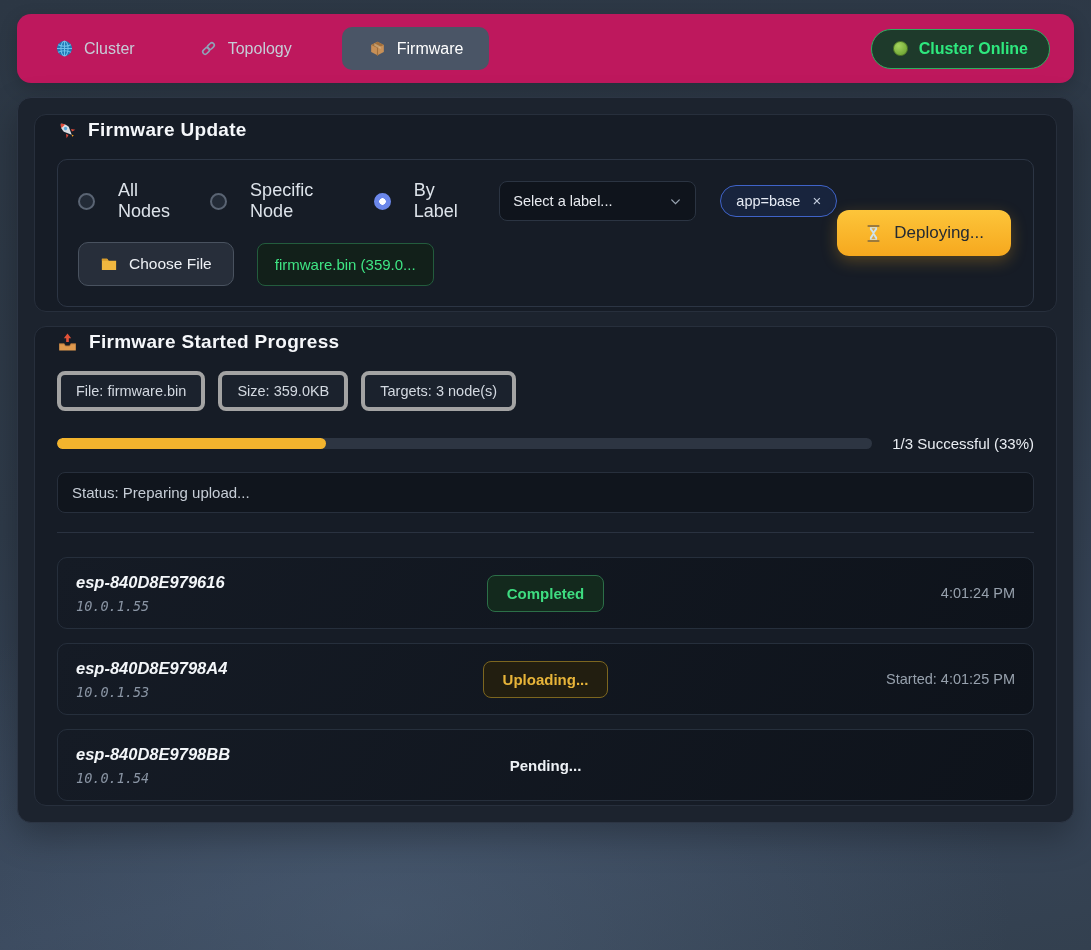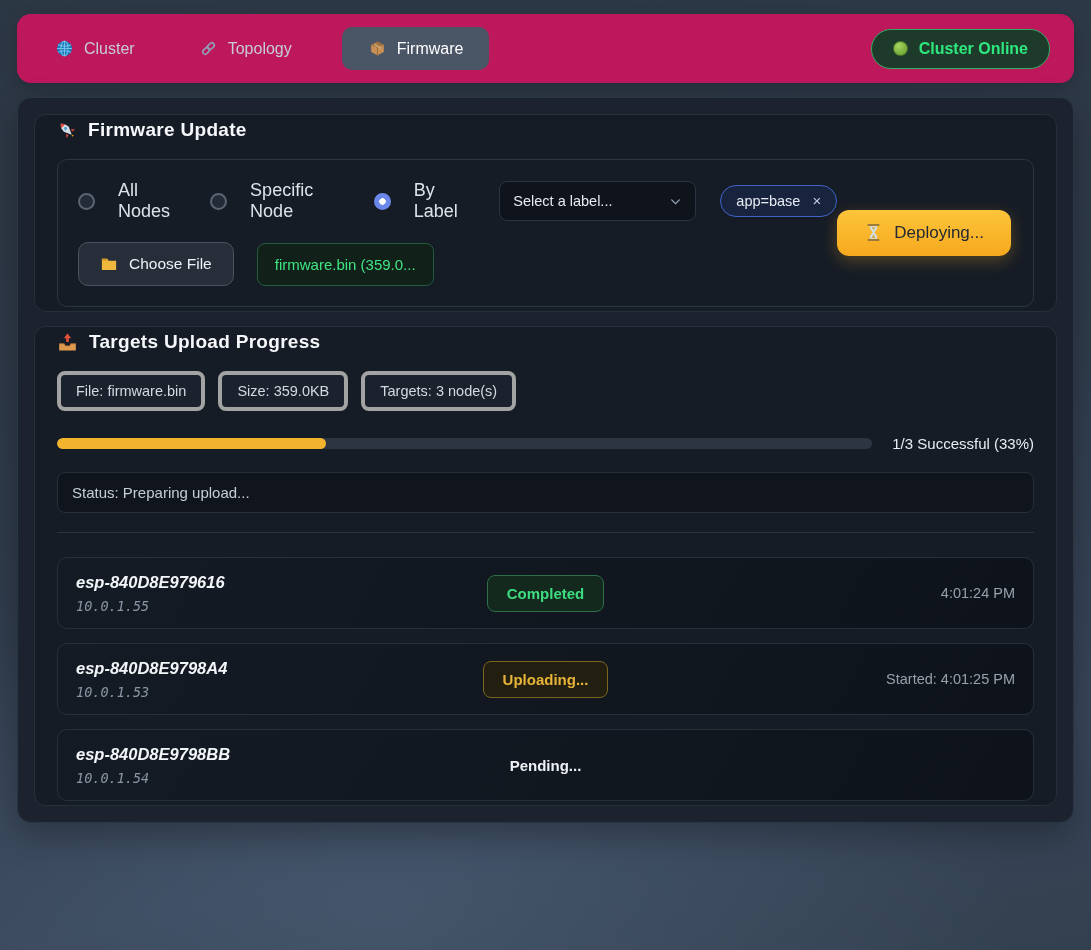--- a/index.html
+++ b/index.html
@@ -86,21 +86,21 @@
     display: flex; align-items: center; gap: 11px;
     background: #272e3a; border: 1px solid #49525f; border-radius: 10px;
     padding: 12px 21px; color: #eef1f5; font-size: 15.5px; cursor: pointer;
   }
   .filename {
     background: #12201a; border: 1px solid #235c3d; border-radius: 8px;
     padding: 12px 17px; color: #3fe584; font-size: 15px;
     max-width: 192px; white-space: nowrap; overflow: hidden;
   }
   .btn-deploy {
-    display: flex; align-items: flex-start; gap: 11px;
+    display: flex; align-items: center; gap: 11px;
     background: linear-gradient(180deg, #fdc53a, #f6a81e);
     border: none; border-radius: 12px; padding: 13px 27px;
     color: #242a33; font-size: 17px; font-family: inherit; cursor: pointer;
     box-shadow: 0 5px 16px rgba(246,169,30,0.28);
     margin-right: 2px;
   }
 
   
   .meta-row { display: flex; gap: 13px; margin-bottom: 24px; }
   .meta-badge {
@@ -261,21 +261,21 @@
 
     <div class="card">
       <div class="card-title">
         <span class="icon">
           <svg width="21" height="21" viewBox="0 0 24 24">
               <path d="M12 1.8l4.2 5.2h-2.7v4.5h-3V7h-2.7z" fill="#e25238"></path>
               <path d="M2.5 13.5h5.8l1.2 2.4h5l1.2-2.4h5.8V21h-19z" fill="#e09a4e"></path>
               <path d="M2.5 13.5h5.8l1.2 2.4h5l1.2-2.4h5.8" fill="none" stroke="#b5733a" stroke-width="1"></path>
             </svg>
         </span>
-        <span>Targets Upload Progress</span>
+        <span>Firmware Started Progress</span>
       </div>
 
       <div class="meta-row">
         <span class="meta-badge">File: firmware.bin</span>
         <span class="meta-badge">Size: 359.0KB</span>
         <span class="meta-badge">Targets: 3 node(s)</span>
       </div>
 
       <div class="progress-row">
         <div class="track">

